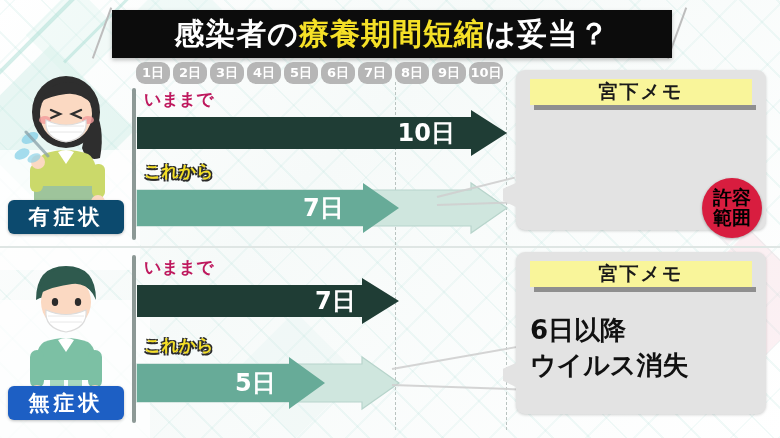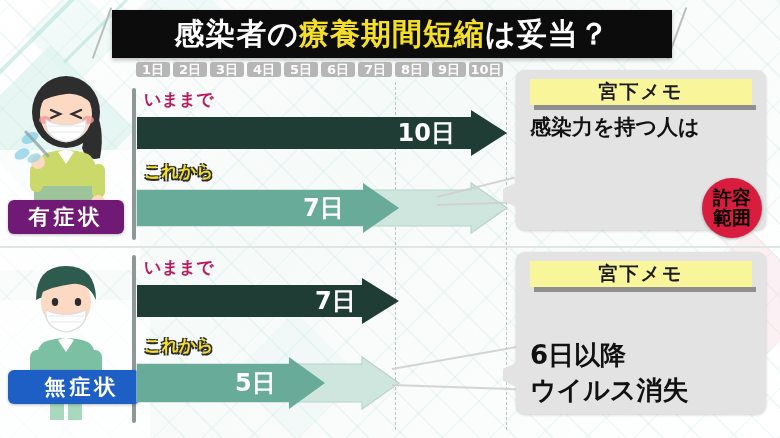--- a/index.html
+++ b/index.html
@@ -36,21 +36,21 @@
      display:flex;align-items:center;justify-content:center;
      box-shadow:0 2px 4px rgba(0,0,0,.25);}
   .titlebar .txt{font-size:30px;font-weight:bold;color:#ffffff;letter-spacing:1px;white-space:nowrap;}
   .titlebar .hl{color:#f5e027;}
   .slash{position:absolute;background:#bdbdbd;width:2px;height:54px;}
   .slash.left{left:101px;top:6px;transform:rotate(20deg);}
   .slash.right{left:676px;top:6px;transform:rotate(20deg);}
 
   
   .dayscale{position:absolute;left:136px;top:62px;display:flex;gap:3px;}
-  .daybox{width:34px;height:15px;background:#b6b6b6;border-radius:3px;color:#fff;
+  .daybox{width:34px;height:22px;background:#b6b6b6;border-radius:9px;color:#fff;
      font-size:13px;font-weight:bold;display:flex;align-items:center;justify-content:center;}
 
   
   .gridline{position:absolute;width:0;border-left:1px dashed #b9c3c0;top:82px;height:348px;}
 
   
   .baseline{position:absolute;left:132px;width:4px;background:#8d9996;border-radius:2px;}
   .baseline.b1{top:88px;height:152px;}
   .baseline.b2{top:255px;height:168px;}
 
@@ -82,21 +82,21 @@
      box-shadow:0 1px 3px rgba(0,0,0,.3);}
 
   .callout{position:absolute;background:#cfcfcf;opacity:.9;}
 
   
   .person{position:absolute;left:0;width:132px;}
   .personbadge{position:absolute;left:8px;width:116px;height:34px;border-radius:6px;
      display:flex;align-items:center;justify-content:center;
      color:#fff;font-size:21px;font-weight:bold;letter-spacing:4px;
      box-shadow:0 1px 3px rgba(0,0,0,.25);}
-  .personbadge.red{background:#701a75;}
+  .personbadge.red{background:#0c4a6e;}
   .personbadge.blue{background:#1d5fc4;}
   .divider{position:absolute;left:0;width:780px;height:2px;background:#dfe6e4;}
 </style>
 </head>
 <body>
 
 <div id="stage">
 
   <div class="bg-base"></div>
   <div class="bg-diag"></div>
@@ -193,21 +193,20 @@
 
   <div class="callout" style="left:437px;top:196px;width:80px;height:2px;transform:rotate(-14deg);transform-origin:left center;"></div>
   <div class="callout" style="left:437px;top:204px;width:82px;height:2px;transform:rotate(-2deg);transform-origin:left center;"></div>
 
   <div class="memo" style="left:516px;top:70px;width:250px;height:160px;">
     <div class="tail" style="top:112px;"></div>
     <div class="memohdr">
       <span>宮下メモ</span>
     </div>
     <div class="memobody">
-      <div class="memoline">感染力を持つ人は</div>
     </div>
     <div class="badge">
       <span>許容</span>
       <span>範囲</span>
     </div>
   </div>
 
   <div class="divider" style="top:246px;"></div>
 
   <div class="person" style="top:252px;height:172px;">
@@ -230,21 +229,21 @@
 
       <rect x="30" y="98" width="14" height="38" rx="7" fill="#7cc0a4"></rect>
       <circle cx="37" cy="140" r="7" fill="#fbd9c2"></circle>
       <rect x="88" y="98" width="14" height="38" rx="7" fill="#7cc0a4"></rect>
       <circle cx="95" cy="140" r="7" fill="#fbd9c2"></circle>
 
       <rect x="50" y="128" width="14" height="40" fill="#a8d9bf"></rect>
       <rect x="68" y="128" width="14" height="40" fill="#a8d9bf"></rect>
     </svg>
   </div>
-  <div class="personbadge blue" style="top:370px;padding-left:16px;">無症状</div>
+  <div class="personbadge blue" style="top:386px;">無症状</div>
 
   <div class="rowlabel dark" style="left:144px;top:256px;">いままで</div>
   <div class="arrowwrap" style="left:137px;top:278px;width:270px;height:46px;">
     <svg width="270" height="46" viewBox="0 0 270 46">
       <path d="M0 7 L225 7 L225 0 L262 23 L225 46 L225 39 L0 39 Z" fill="#1f3d35"></path>
     </svg>
     <div class="arrowval" style="left:178px;">7日</div>
   </div>
 
   <div class="rowlabel yellow" style="left:144px;top:334px;">これから</div>
@@ -258,18 +257,18 @@
 
   <div class="callout" style="left:392px;top:368px;width:126px;height:2px;transform:rotate(-10deg);transform-origin:left center;"></div>
   <div class="callout" style="left:392px;top:384px;width:126px;height:2px;transform:rotate(2deg);transform-origin:left center;"></div>
 
   <div class="memo" style="left:516px;top:252px;width:250px;height:162px;">
     <div class="tail" style="top:110px;"></div>
     <div class="memohdr">
       <span>宮下メモ</span>
     </div>
     <div class="memobody" style="padding-top:26px;">
-      <div class="memoline" style="font-size:26px;line-height:1.35;margin-top:25px;">6日以降</div>
+      <div class="memoline" style="font-size:26px;line-height:1.35;">6日以降</div>
       <div class="memoline" style="font-size:26px;line-height:1.35;">ウイルス消失</div>
     </div>
   </div>
 
 </div>
 
 </body></html>

